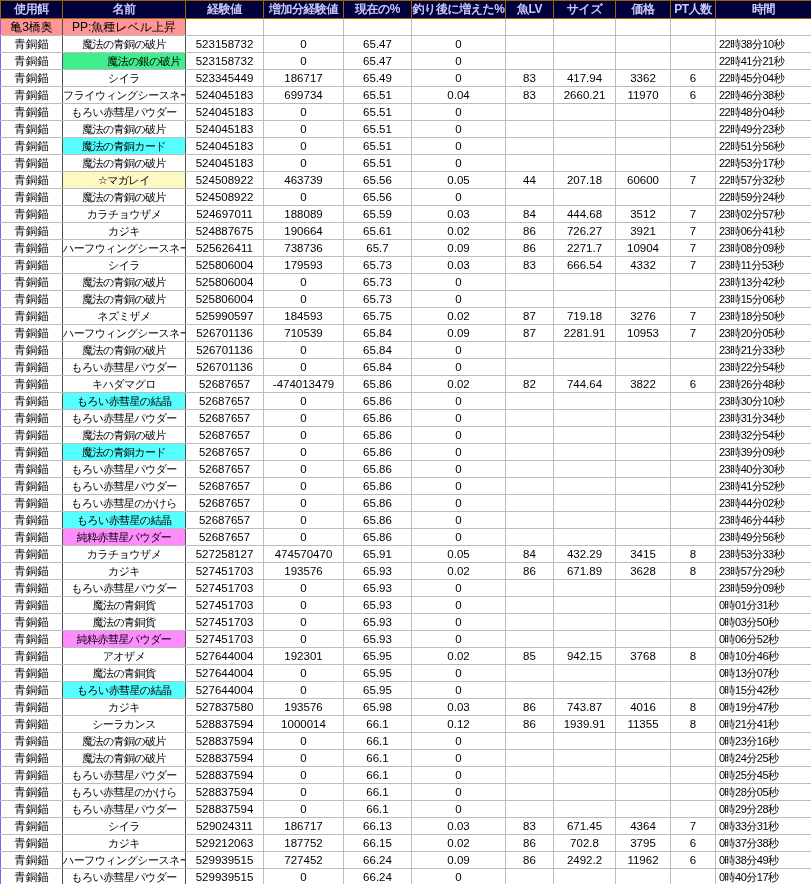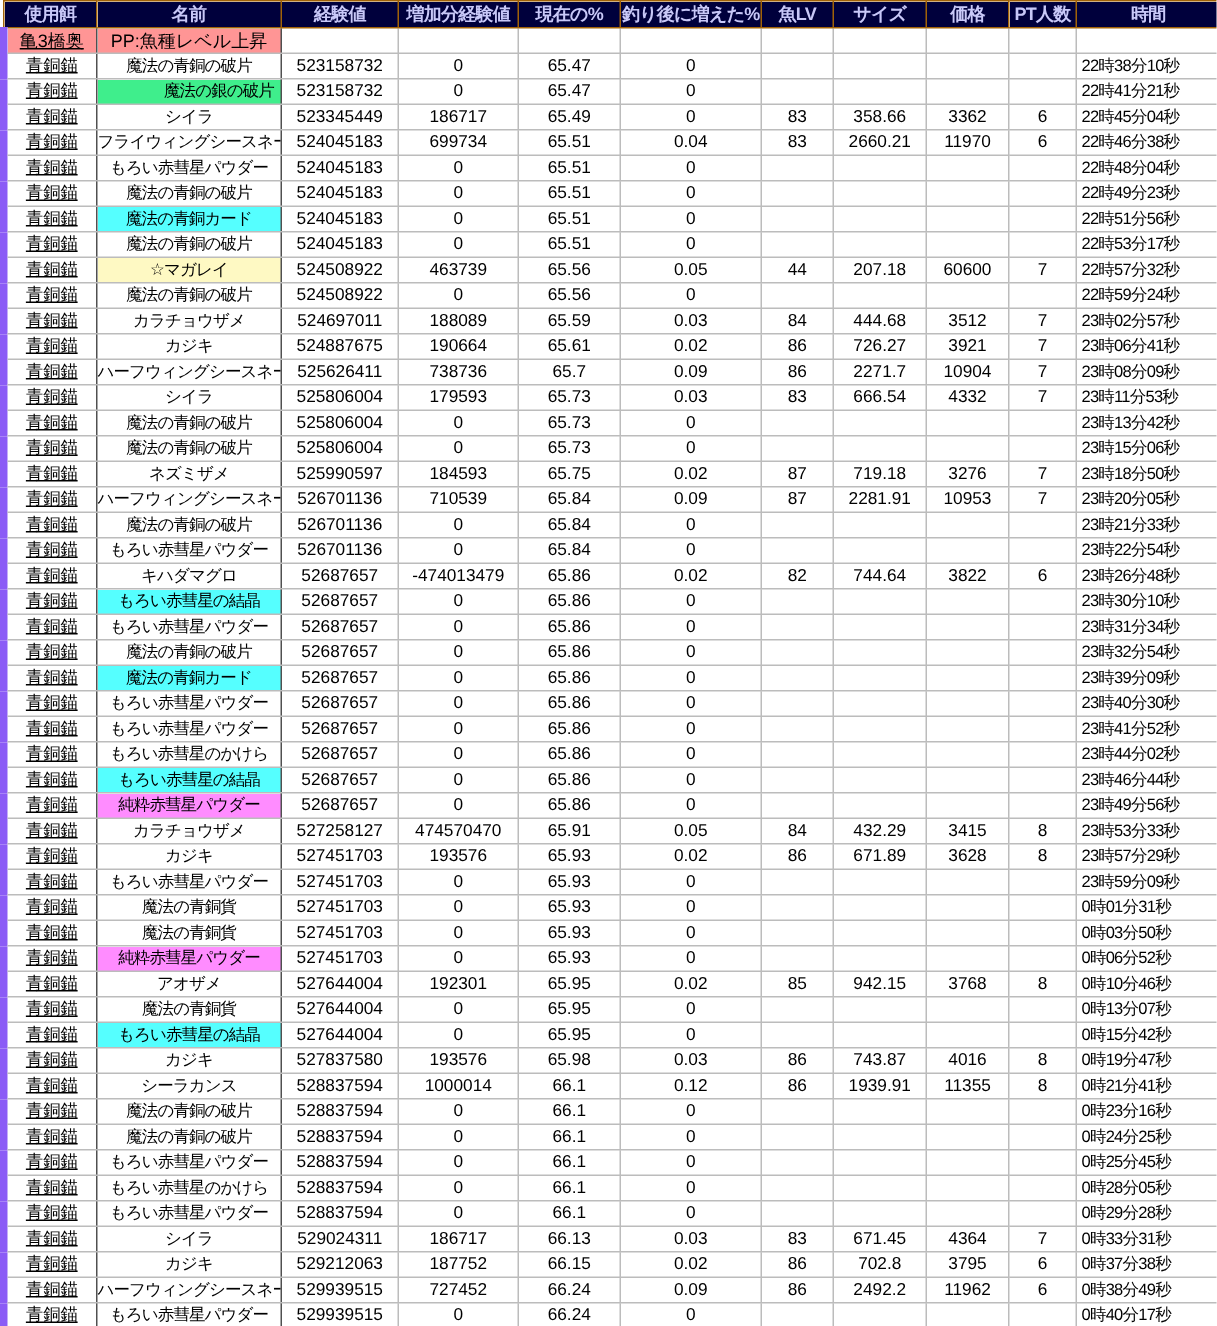--- a/index.html
+++ b/index.html
@@ -9,21 +9,21 @@
   col.c-bait{width:62px;}  col.c-name{width:123px;} col.c-exp{width:78px;}
   col.c-gain{width:80px;}  col.c-pct{width:68px;}  col.c-after{width:94px;}
   col.c-lv{width:48px;}    col.c-size{width:62px;} col.c-price{width:55px;}
   col.c-pt{width:45px;}    col.c-time{width:96px;}
   th{background:var(--header-bg);color:var(--header-fg);font-size:12px;font-weight:bold;
      height:16px;border:1px solid #a16207;padding:0;white-space:nowrap;overflow:hidden;letter-spacing:-0.5px;}
   td{height:16px;font-size:11.5px;text-align:center;border:1px solid #bcbcbc;
      padding:0;overflow:hidden;white-space:nowrap;vertical-align:middle;line-height:16px;}
   td.name{font-size:11px;letter-spacing:-0.6px;}
   td.time{text-align:left;padding-left:3px;font-size:11px;letter-spacing:-0.5px;}
-  tr td:first-child{border-left:5px solid #8b5cf6;text-decoration:underline;}
+  tr td:first-child{border-left:1px solid #8b5cf6;}
   td.dark-r{border-right:1px solid #505050;}
   tr.meta td.pink{background:var(--meta-bg);font-size:12px;}
 </style>
 </head>
 <body>
 
 <div id="sheet">
   <table>
     <colgroup>
       <col class="c-bait">
@@ -94,21 +94,21 @@
           <td class="time">22時41分21秒</td>
         </tr>
         <tr>
           <td class="bait dark-r">青銅錨</td>
           <td class="name dark-r">シイラ</td>
           <td class="num">523345449</td>
           <td class="num">186717</td>
           <td class="num">65.49</td>
           <td class="num">0</td>
           <td class="num">83</td>
-          <td class="num">358.66</td>
+          <td class="num">417.94</td>
           <td class="num">3362</td>
           <td class="num">6</td>
           <td class="time">22時45分04秒</td>
         </tr>
         <tr>
           <td class="bait dark-r">青銅錨</td>
           <td class="name dark-r">フライウィングシースネーク</td>
           <td class="num">524045183</td>
           <td class="num">699734</td>
           <td class="num">65.51</td>

